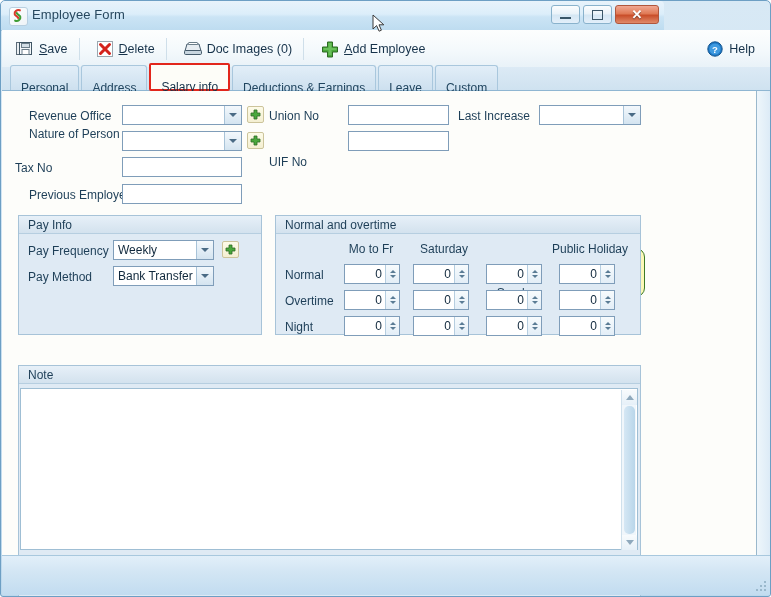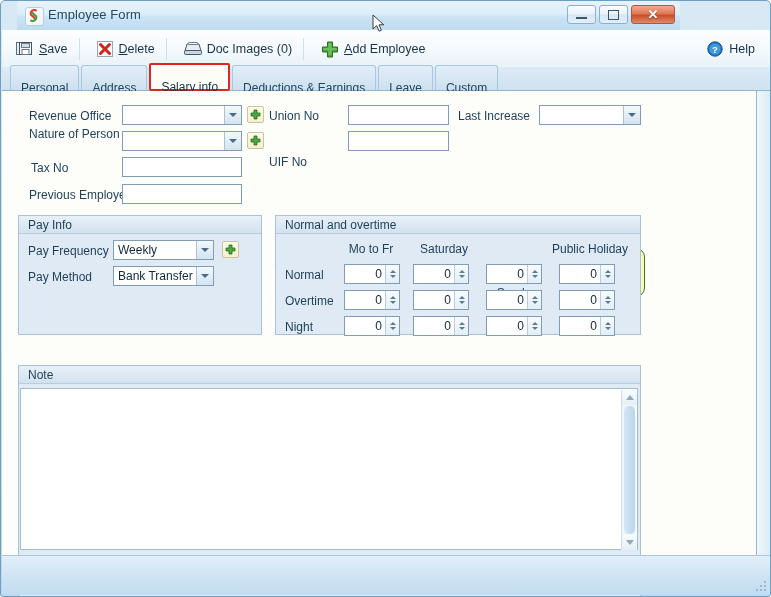--- a/index.html
+++ b/index.html
@@ -15,21 +15,21 @@
     width: 771px; height: 597px;
     box-sizing: border-box;
     background: linear-gradient(to bottom, #d8e9f5 0%, #cfe3f2 40%, #bcd8ec 100%);
     border: 1px solid #6d9fc4;
     border-radius: 5px 5px 3px 3px;
     overflow: hidden;
   }
 
   
   .titlebar {
-    position: absolute; left: 16px; top: 0;
+    position: absolute; left: 0; top: 0;
     width: 663px; height: 29px;
     background: linear-gradient(to bottom, #e8f3fb 0%, #dceefa 45%, #cbe4f5 55%, #bedcf0 100%);
     border-bottom: 1px solid #a6c9e0;
     border-radius: 4px 4px 0 0;
     text-decoration: underline;
   }
   .app-icon {
     position: absolute; left: 8px; top: 6px;
     width: 17px; height: 17px;
     border-radius: 3px;
@@ -382,21 +382,21 @@
         <span class="arrowbox">
             <i class="caret"></i>
           </span>
       </div>
       <div class="greenbtn" style="left:245px; top:41px;">
         <svg width="12" height="12" viewBox="0 0 12 12">
           <path d="M4 1 L7 1 L7 4 L10 4 L10 7 L7 7 L7 10 L4 10 L4 7 L1 7 L1 4 L4 4 Z" fill="#4aa83c" stroke="#2d6b23" stroke-width=".8"></path>
         </svg>
       </div>
 
-      <div class="lbl" style="left:29px; top:70px;">Tax No</div>
+      <div class="lbl" style="left:13px; top:70px;">Tax No</div>
       <input class="inp" style="left: 120px; top: 66px; width: 120px;" value="">
 
       <div class="lbl" style="left:27px; top:97px;">Previous Employer</div>
       <input class="inp" style="left: 120px; top: 93px; width: 120px;" value="">
 
       <div class="lbl" style="left:267px; top:18px;">Union No</div>
       <input class="inp" style="left: 346px; top: 14px; width: 101px;" value="">
 
       <div class="lbl" style="left:267px; top:44px;margin-top:20px;">UIF No</div>
       <input class="inp" style="left: 346px; top: 40px; width: 101px;" value="">

